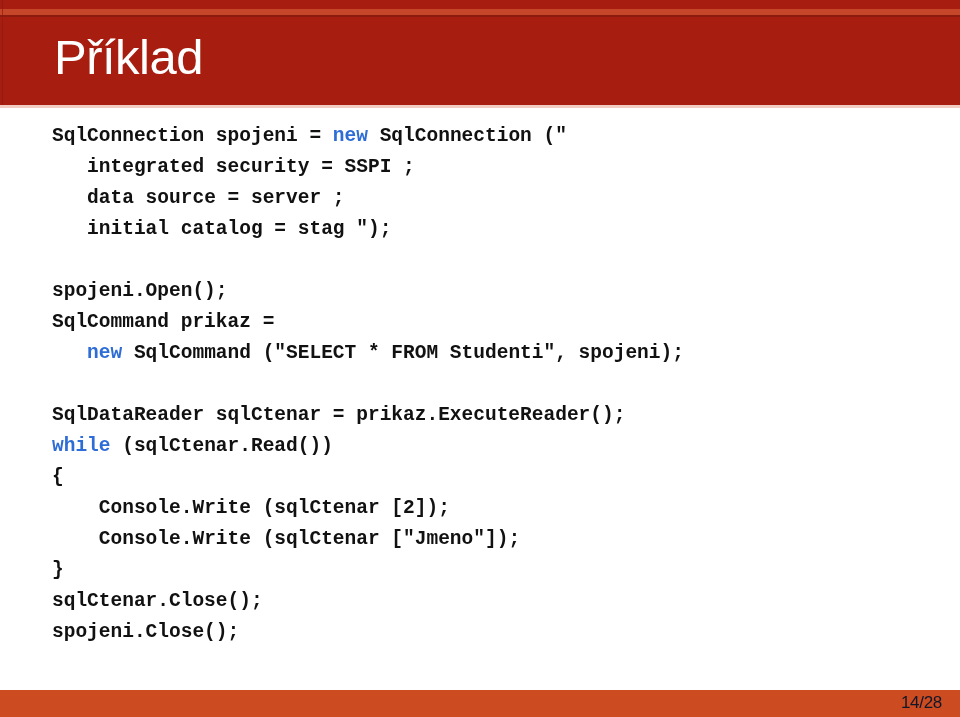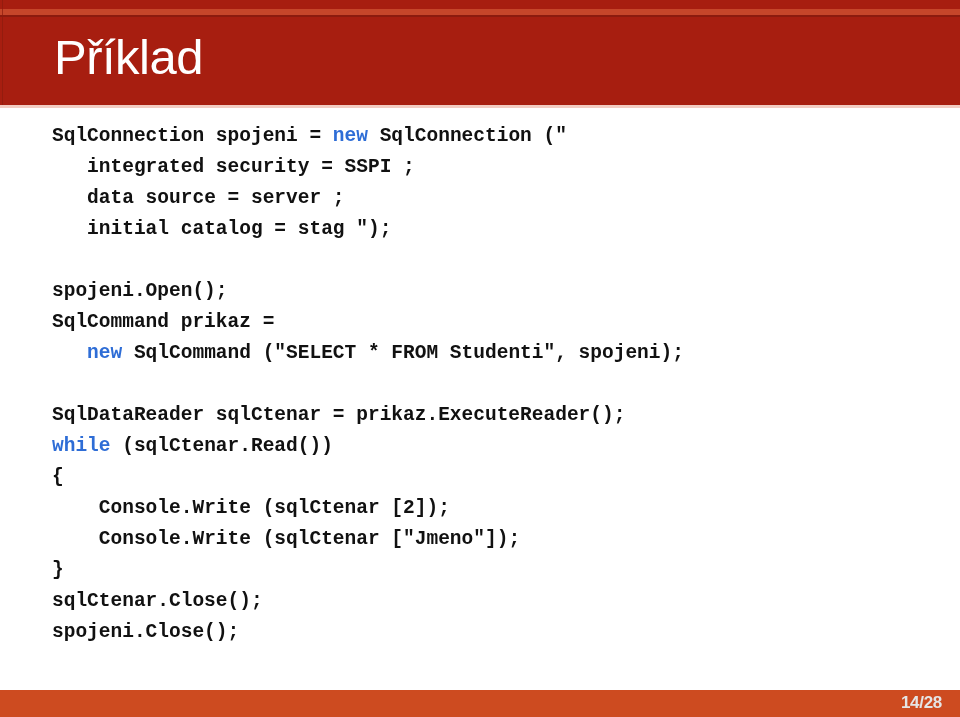--- a/index.html
+++ b/index.html
@@ -128,22 +128,22 @@
     width: 960px;
     height: 27px;
     background: #CD4B20;
   }
   .footer-page {
     position: absolute;
     right: 18px;
     top: 3px;
     font-family: "Liberation Sans", sans-serif;
     font-size: 17px;
-    font-weight: bold;
-    color: #e5e5e5;
+    font-weight: normal;
+    color: #0f172a;
     letter-spacing: -0.3px;
     white-space: nowrap;
   }
 </style>
 </head>
 <body>
 
 <div class="slide">
 
   <div class="header">

